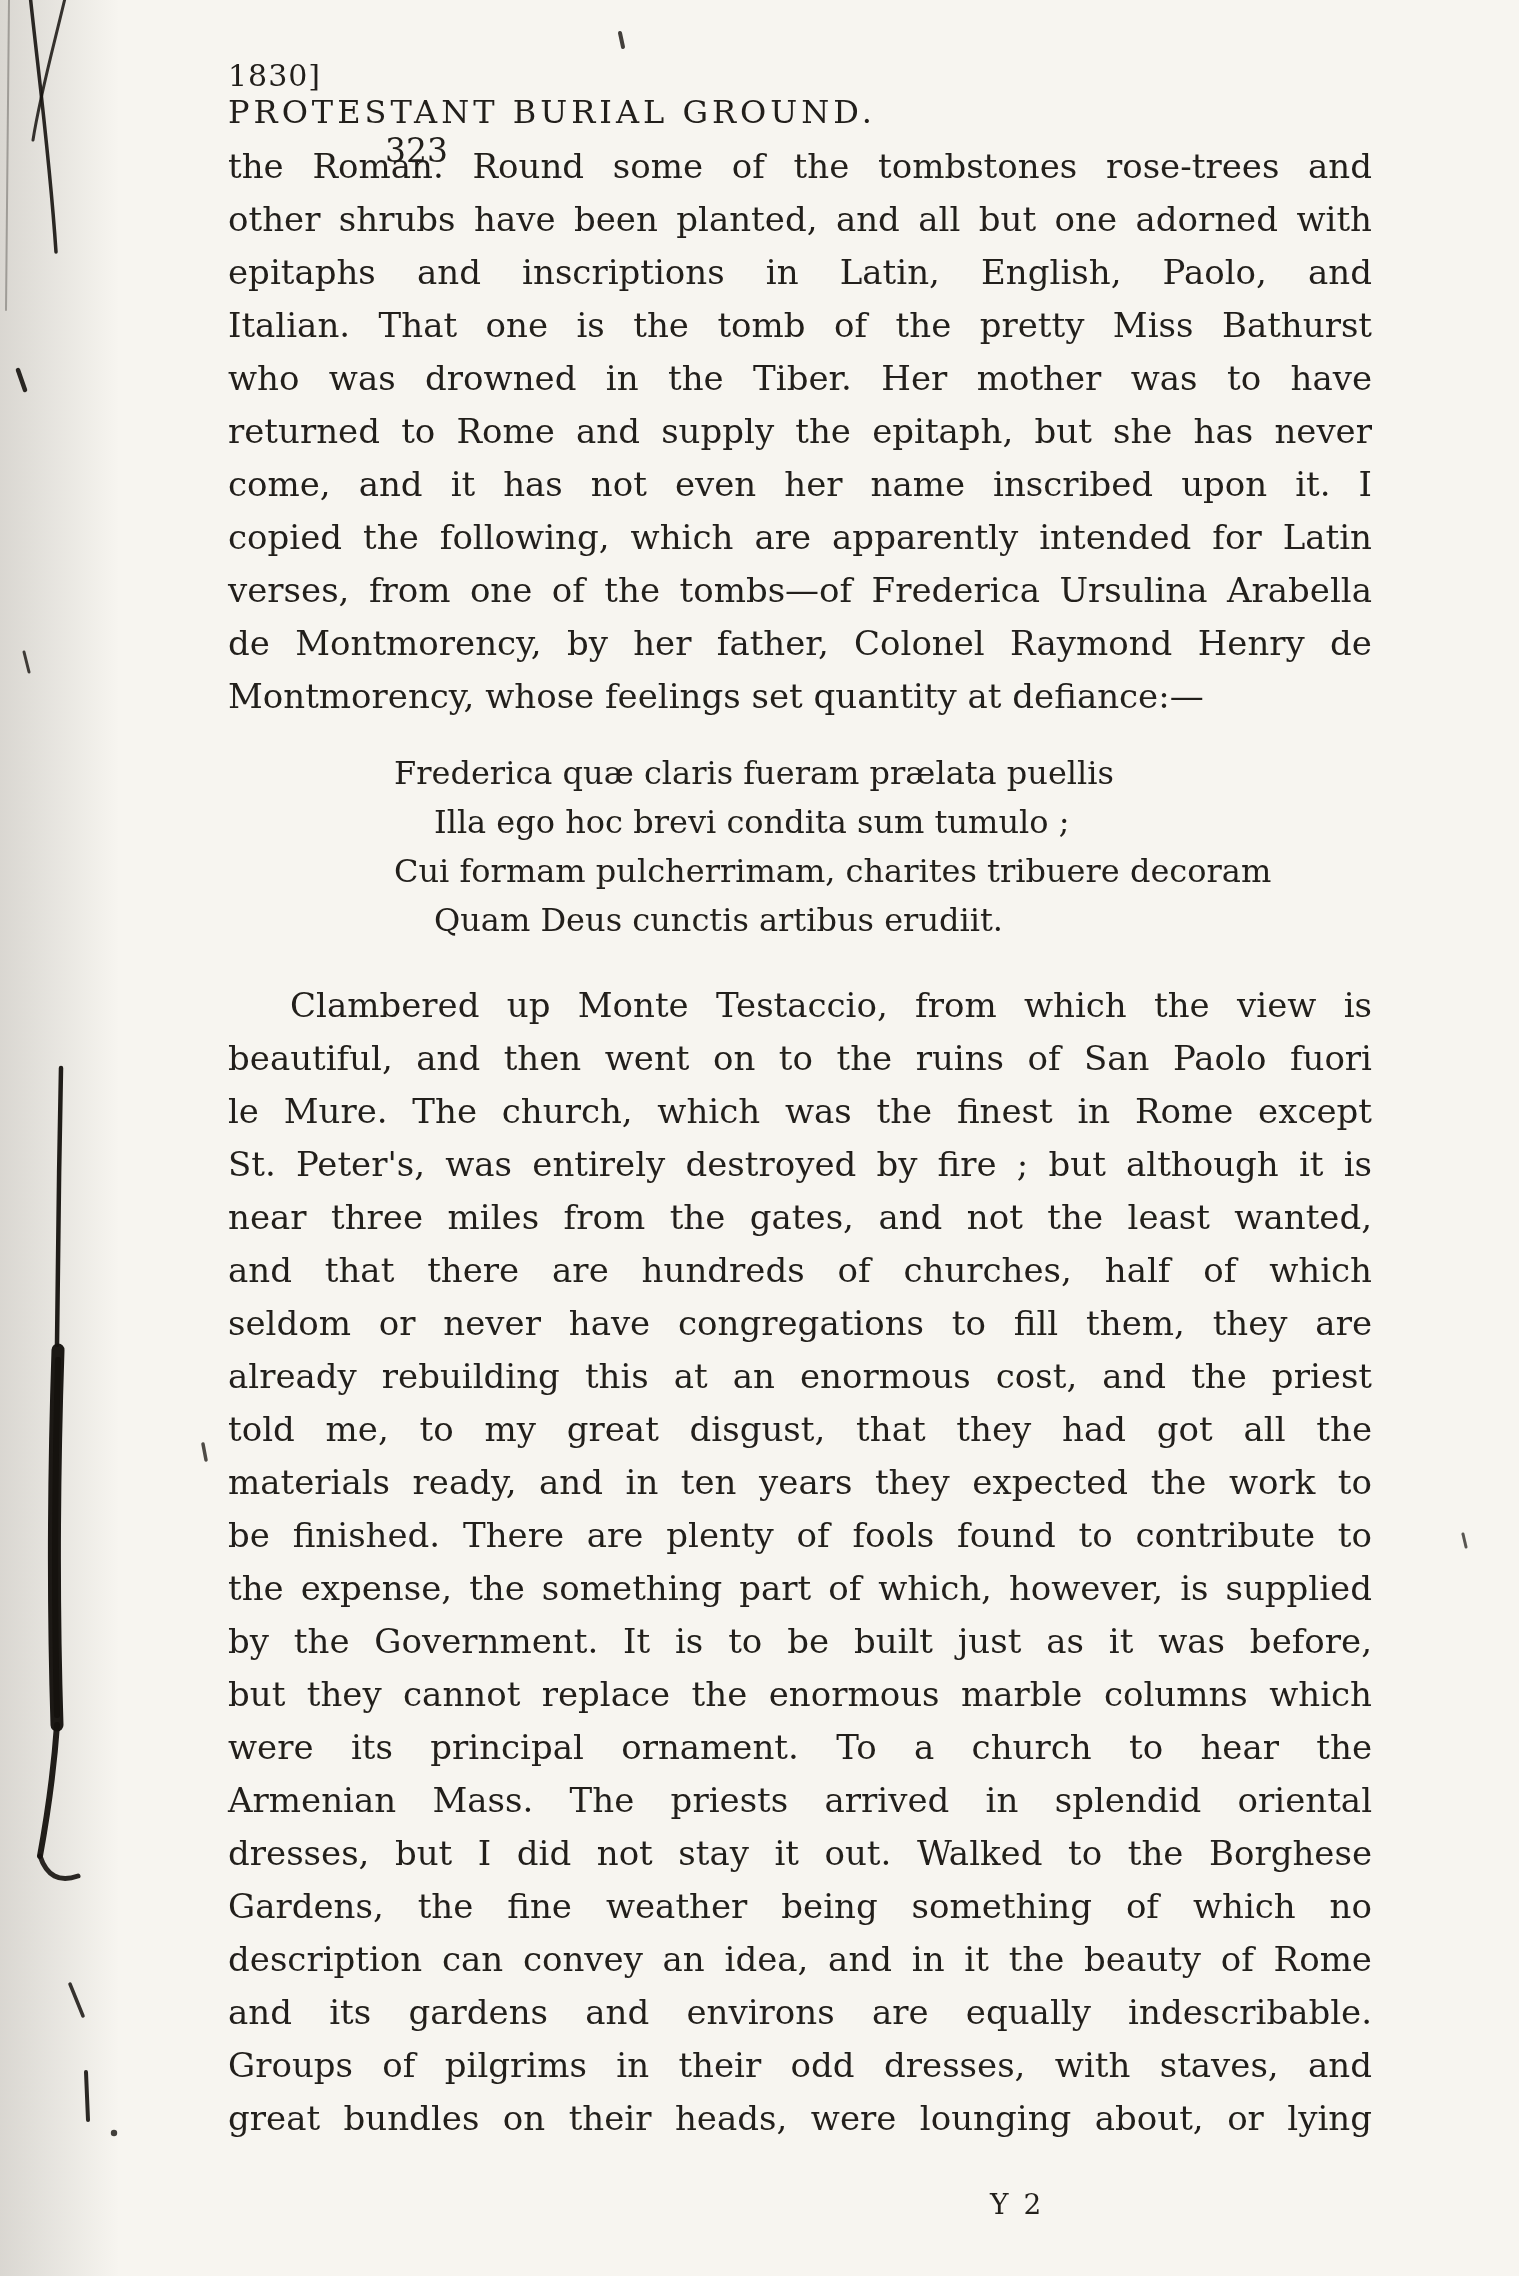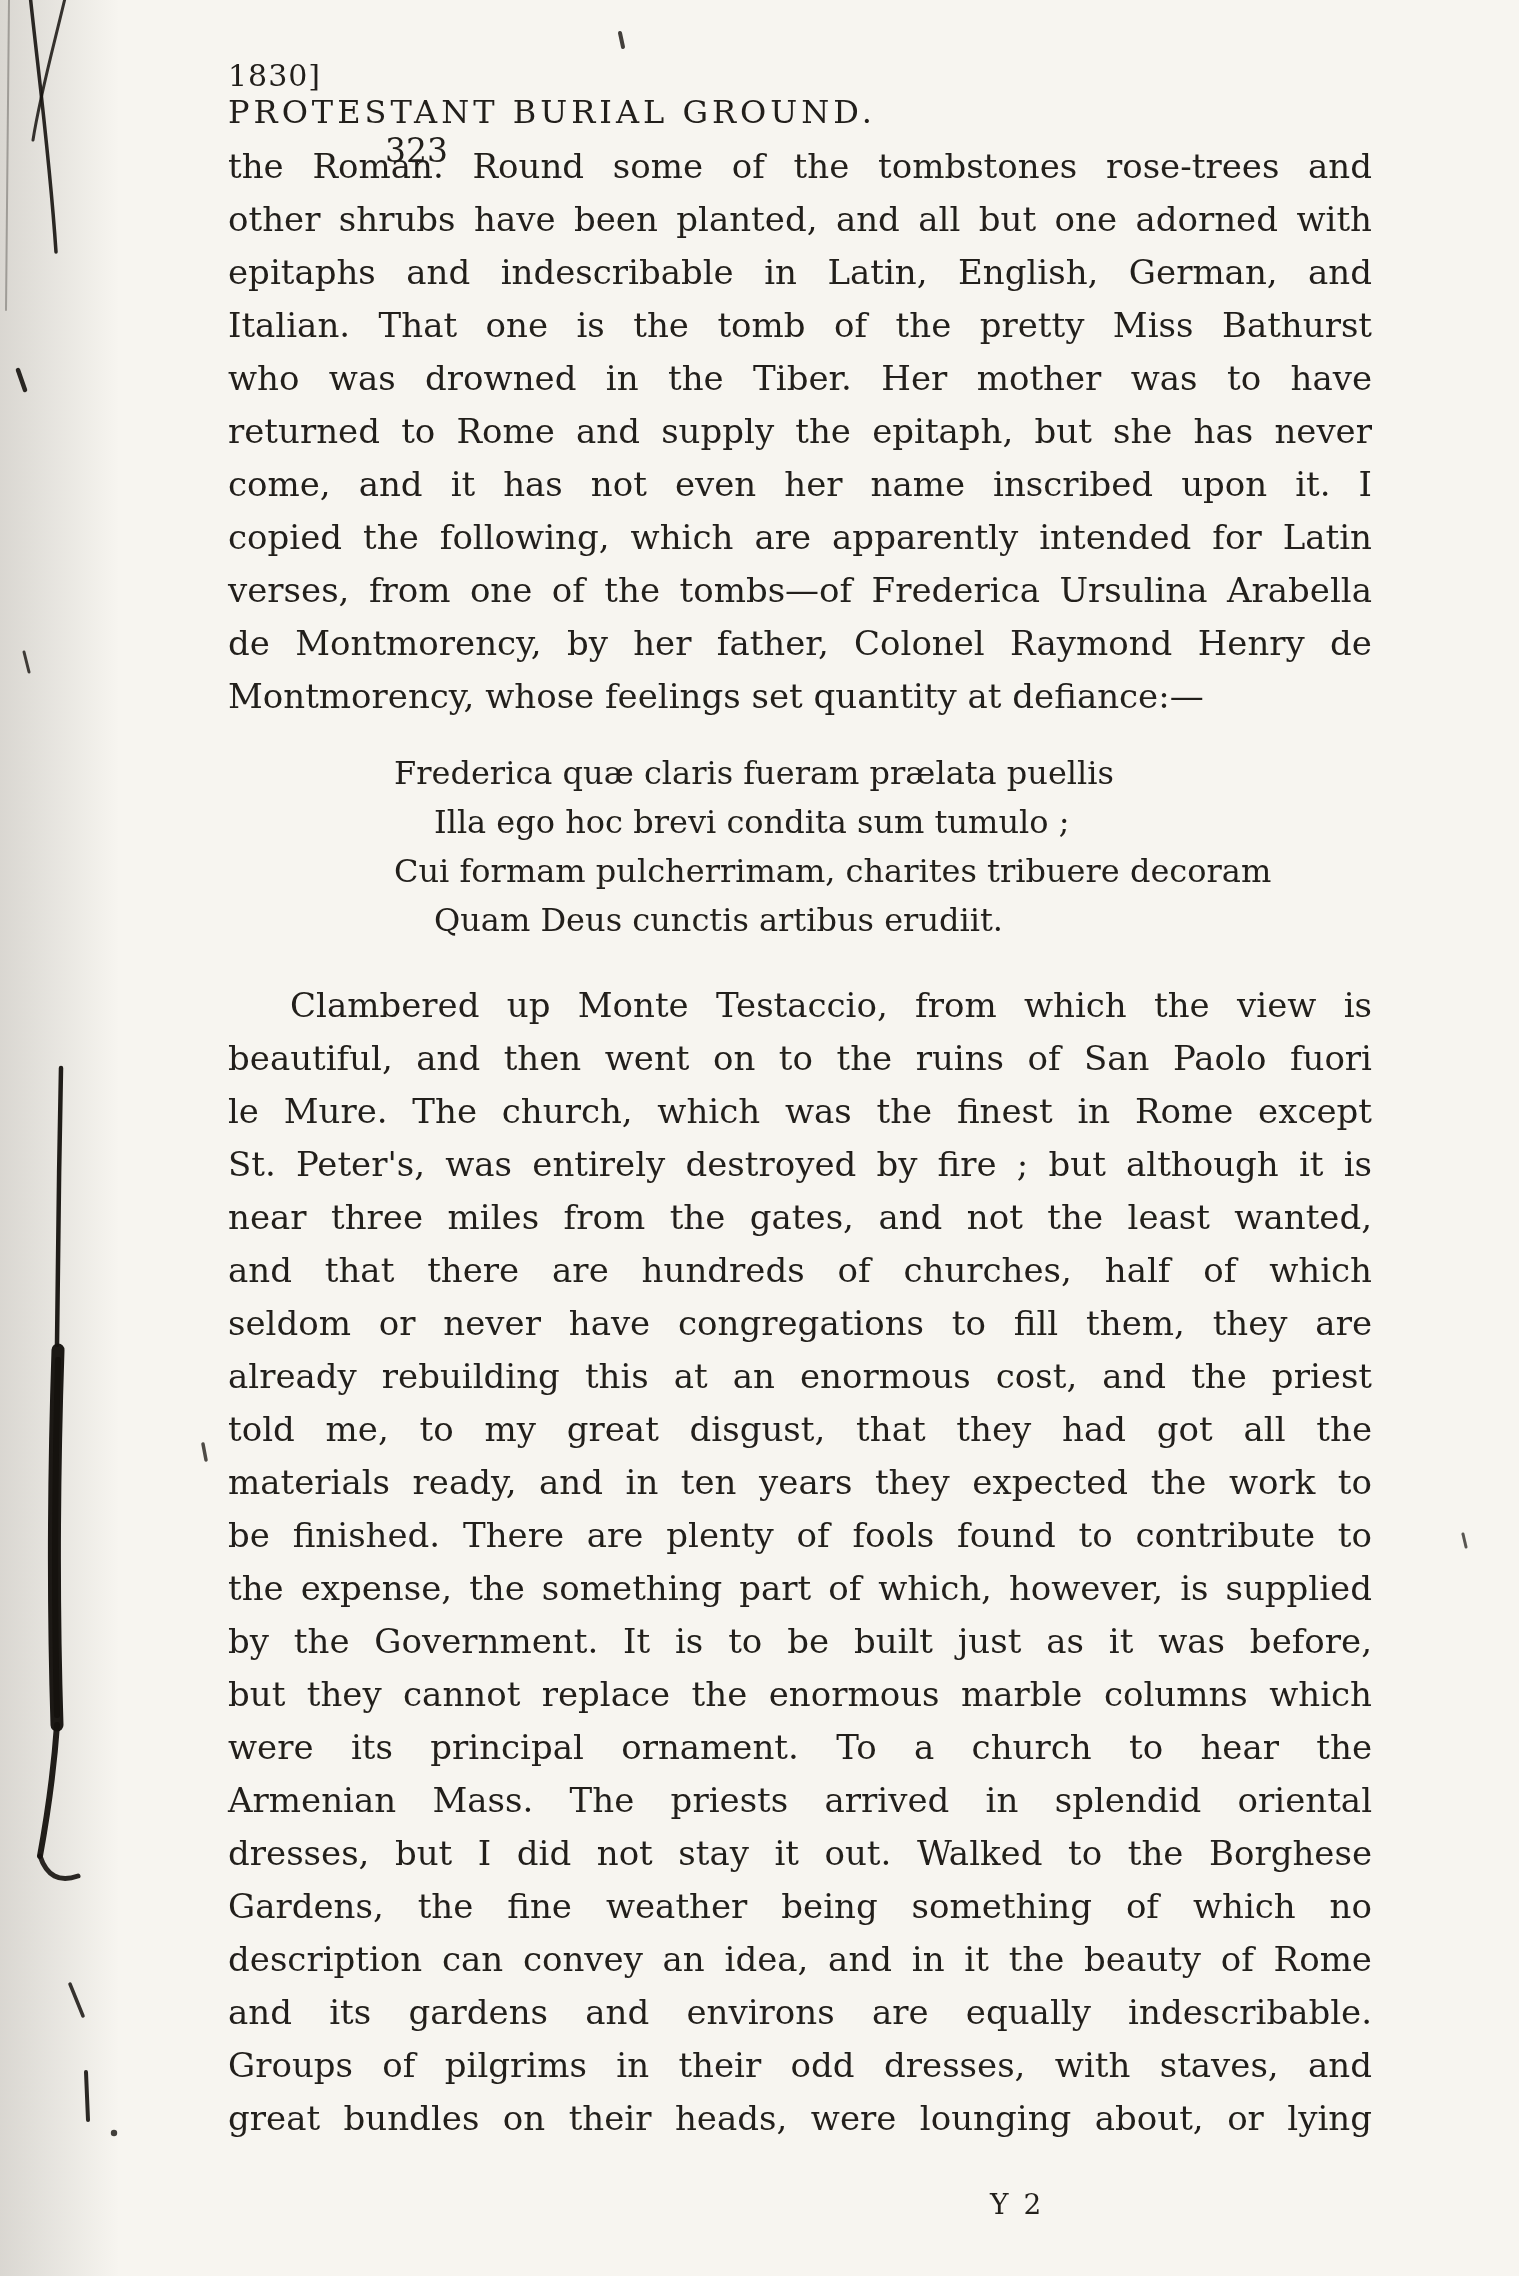--- a/index.html
+++ b/index.html
@@ -95,21 +95,21 @@
   <div class="header">
     <span class="year">1830]</span>
     <span class="title">PROTESTANT BURIAL GROUND.</span>
     <span class="pagenum">323</span>
   </div>
 
   <div class="bodytext" id="body-text">
       <div class="para prose">
         <div class="line j">the Roman. Round some of the tombstones rose-trees and</div>
         <div class="line j">other shrubs have been planted, and all but one adorned with</div>
-        <div class="line j">epitaphs and indescribable in Latin, English, German, and</div>
+        <div class="line j">epitaphs and inscriptions in Latin, English, Paolo, and</div>
         <div class="line j">Italian. That one is the tomb of the pretty Miss Bathurst</div>
         <div class="line j">who was drowned in the Tiber. Her mother was to have</div>
         <div class="line j">returned to Rome and supply the epitaph, but she has never</div>
         <div class="line j">come, and it has not even her name inscribed upon it. I</div>
         <div class="line j">copied the following, which are apparently intended for Latin</div>
         <div class="line j">verses, from one of the tombs—of Frederica Ursulina Arabella</div>
         <div class="line j">de Montmorency, by her father, Colonel Raymond Henry de</div>
         <div class="line">Montmorency, whose feelings set quantity at defiance:—</div>
       </div>
       <div class="para verse">

